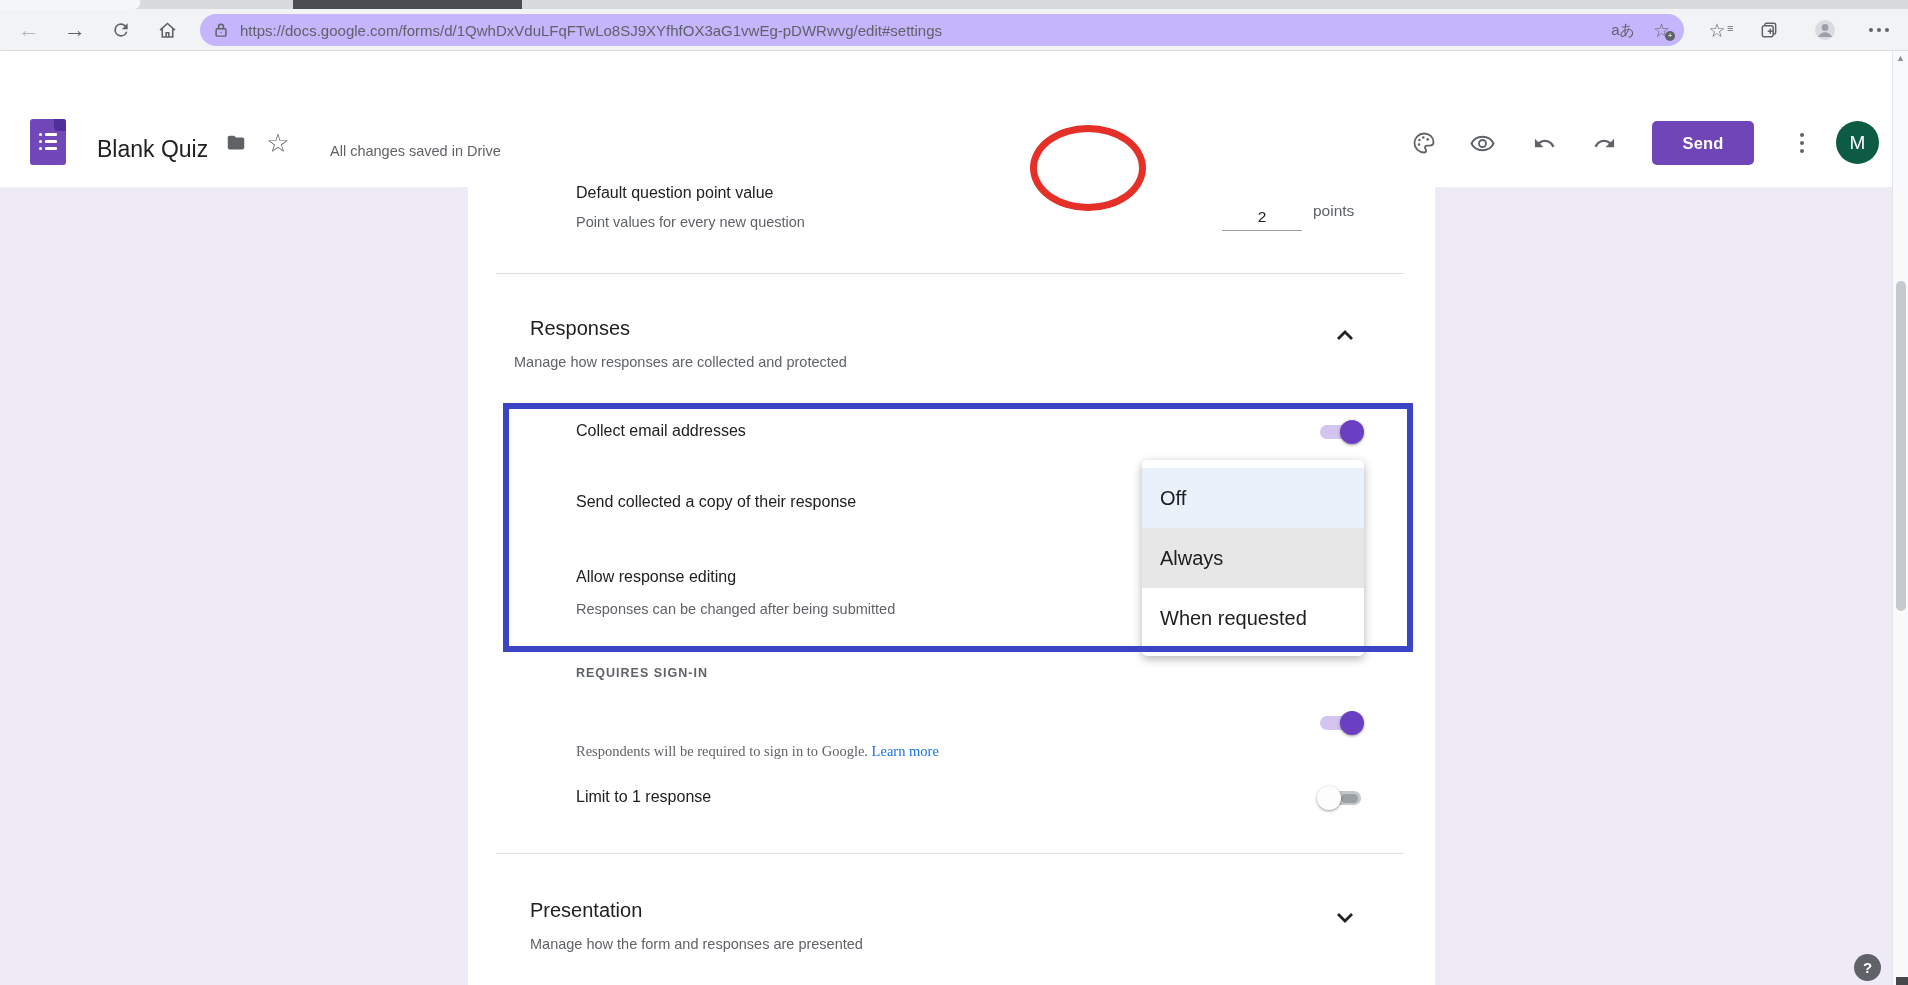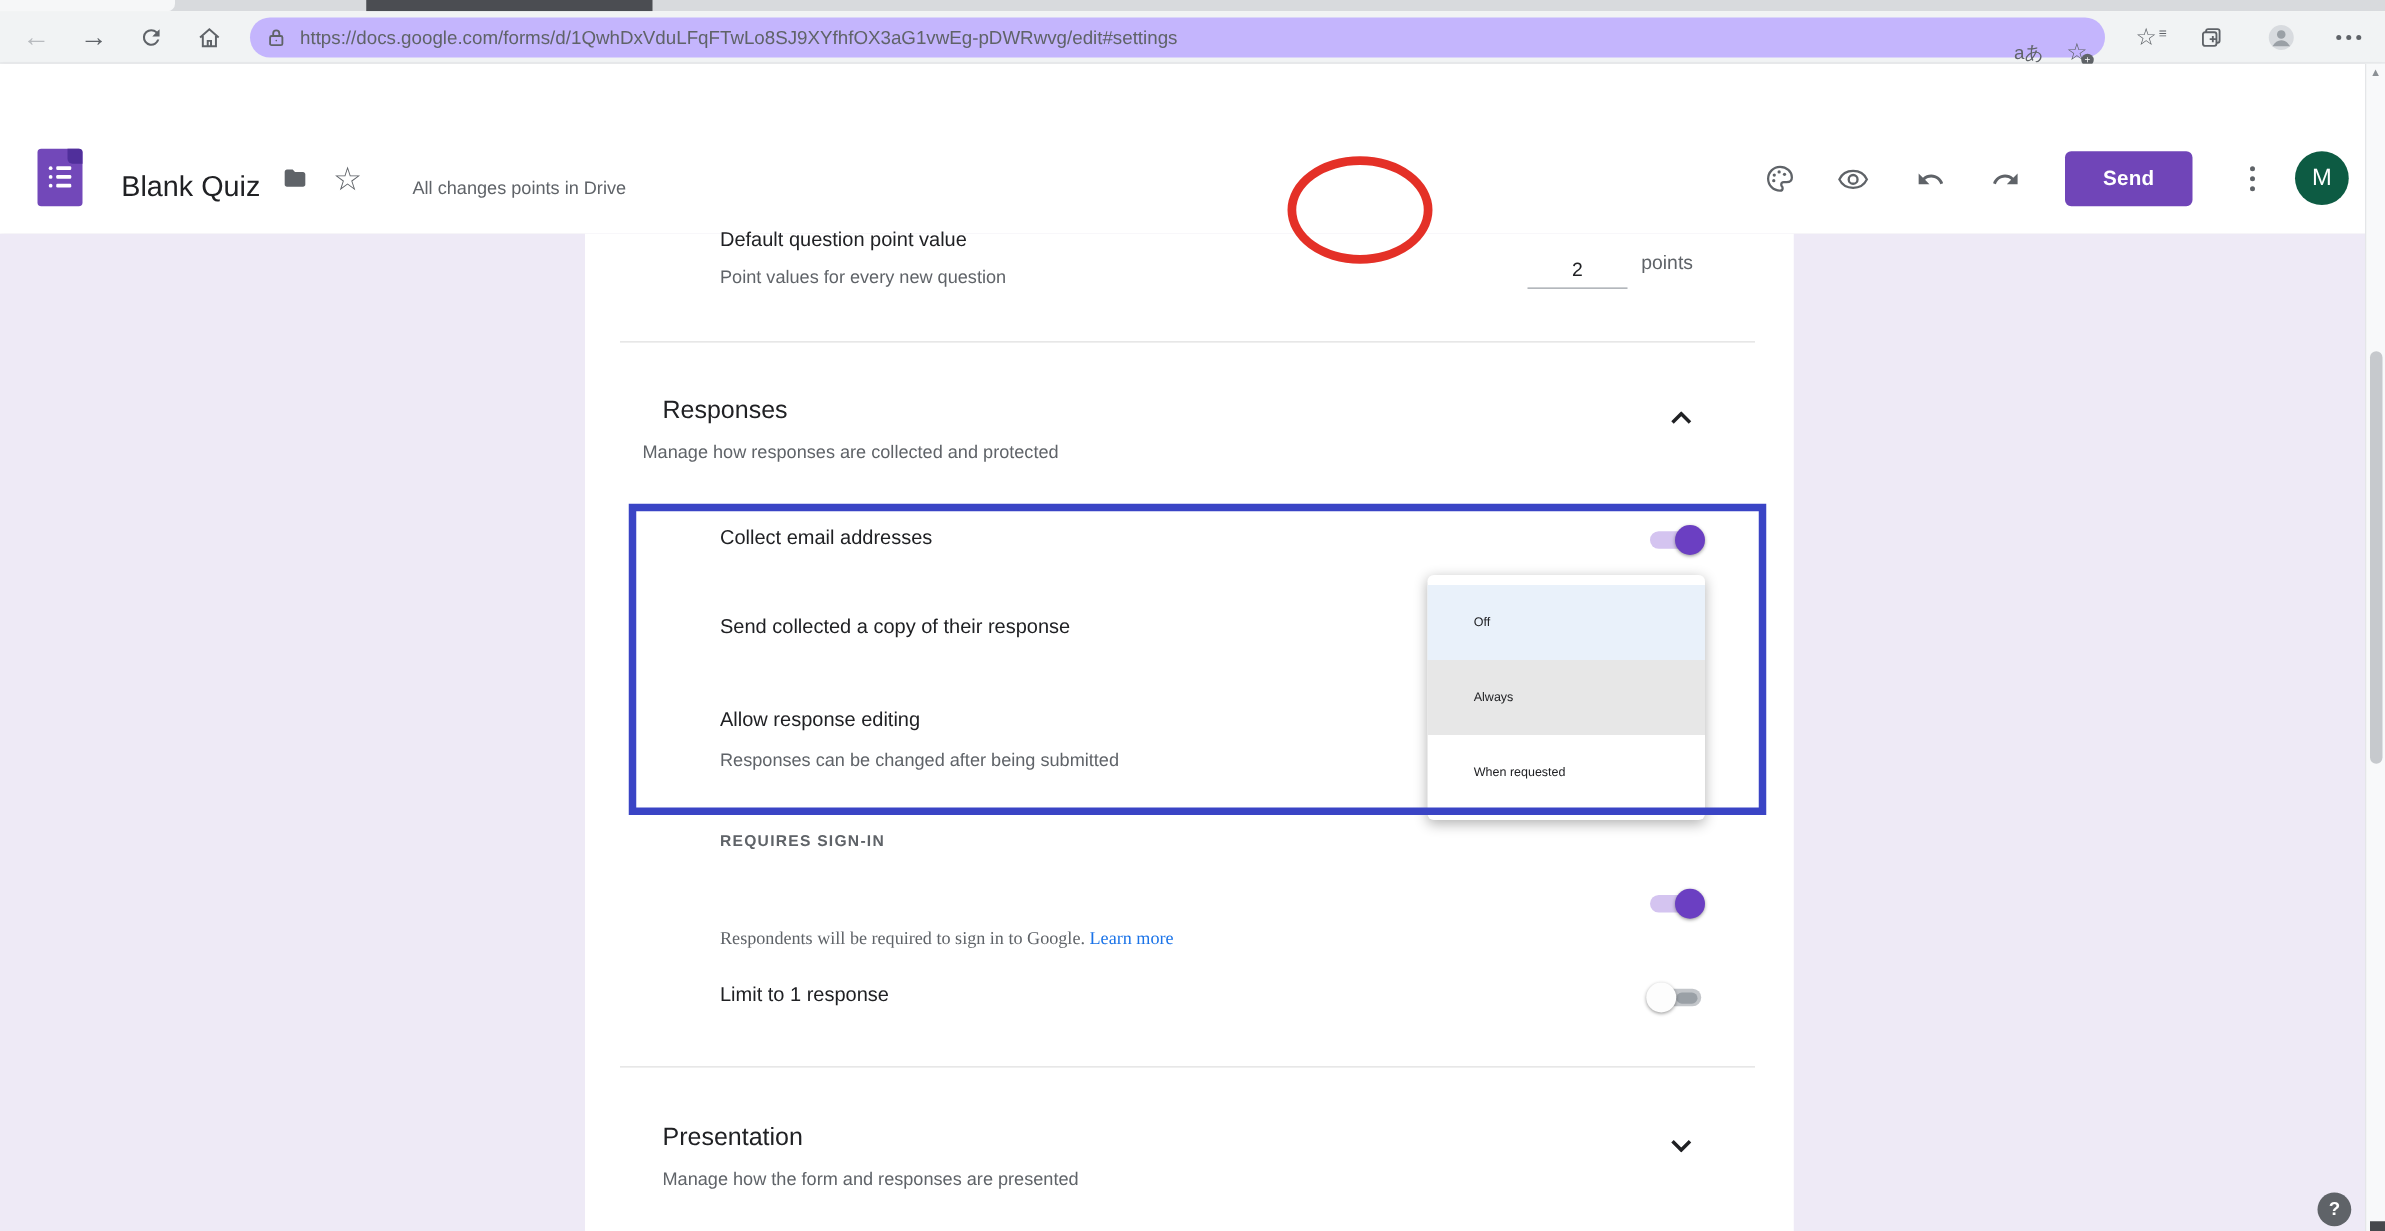--- a/index.html
+++ b/index.html
@@ -9,21 +9,21 @@
   .abs { position:absolute; }
 
   
   .tabstrip { position:absolute; left:0; top:0; width:1908px; height:9px; background:#d8dadd; }
   .tabstrip .activetab { position:absolute; left:0; top:0; width:140px; height:9px; background:#f6f7f8; border-radius:0 0 6px 0; }
   .tabstrip .darktab { position:absolute; left:293px; top:0; width:229px; height:9px; background:#4b4d52; }
   .toolbar { position:absolute; left:0; top:9px; width:1908px; height:42px; background:#f1f3f4; border-bottom:1px solid #e1e3e6; }
   .navbtn { position:absolute; top:4px; width:34px; height:34px; border-radius:50%; display:flex; align-items:center; justify-content:center; font-size:22px; color:#5f6368; }
   .urlpill { position:absolute; left:200px; top:5px; width:1484px; height:32px; background:#c4b5fd; border-radius:16px; display:flex; align-items:center; padding:0 12px; }
   .urltext { color:#5f6368; font-size:15px; white-space:nowrap; overflow:hidden; }
-  .pillright { position:absolute; right:14px; top:12px; height:32px; display:flex; align-items:center; gap:18px; color:#5f6368; }
+  .pillright { position:absolute; right:14px; top:0; height:32px; display:flex; align-items:center; gap:18px; color:#5f6368; }
 
   
   .appheader { position:absolute; left:0; top:51px; width:1908px; height:136px; background:#fff; box-shadow:0 1px 3px rgba(0,0,0,.12); }
   .formsicon { position:absolute; left:30px; top:68px; width:36px; height:46px; background:#7248b9; border-radius:3px; }
   .formsicon .fold { position:absolute; right:0; top:0; width:12px; height:12px; background:#502f9b; border-radius:0 3px 0 4px; }
   .formsicon .line { position:absolute; left:9px; width:15px; height:3px; background:#fff; border-radius:1px; }
   .formsicon .dot { position:absolute; left:9px; width:3px; height:3px; background:#fff; border-radius:50%; }
   .apptitle { position:absolute; left:97px; top:85px; font-size:23px; color:#202124; }
   .savedtext { position:absolute; left:330px; top:92px; font-size:14.5px; color:#5f6368; }
   .hicon { position:absolute; top:72px; width:40px; height:40px; display:flex; align-items:center; justify-content:center; }
@@ -55,21 +55,21 @@
   .toggle .track { position:absolute; left:3px; right:3px; top:5px; height:14px; border-radius:8px; }
   .toggle .knob { position:absolute; top:0; width:24px; height:24px; border-radius:50%; box-shadow:0 1px 3px rgba(0,0,0,.4); }
   .toggle.on .track { background:#d4c4f0; }
   .toggle.on .knob { right:0; background:#6b3fc2; }
   .toggle.off .track { background:#c3c6ca; }
   .toggle.off .trackin { position:absolute; right:6px; top:8px; width:17px; height:9px; border-radius:5px; background:#9aa0a6; }
   .toggle.off .knob { left:0; background:#fdfdfd; }
 
   
   .dropdown { position:absolute; left:674px; top:273px; width:222px; height:196px; background:#fff; border-radius:5px; box-shadow:0 3px 10px rgba(0,0,0,.3); padding:8px 0; z-index:20; }
-  .dd-item { height:60px; display:flex; align-items:center; padding-left:37px; font-size:10px; color:#202124; }
+  .dd-item { height:60px; display:flex; align-items:center; padding-left:18px; font-size:20px; color:#202124; }
   .dd-item.hover { background:#e9f1fa; }
   .dd-item.selected { background:#e7e7e7; }
 
   
   .anno-box { position:absolute; left:503px; top:403px; width:910px; height:249px; border:6px solid #3a44c5; z-index:50; pointer-events:none; }
   .anno-ellipse { position:absolute; left:1030px; top:125px; width:116px; height:86px; border:7px solid #e43027; border-radius:50%; z-index:60; pointer-events:none; }
 
   
   .helpfab { position:absolute; left:1854px; top:954px; width:27px; height:27px; border-radius:50%; background:#5f6368; color:#fff; font-size:15px; font-weight:bold; display:flex; align-items:center; justify-content:center; z-index:40; }
   .scrollbar { position:absolute; left:1892px; top:51px; width:16px; height:934px; background:#f8f9fa; border-left:1px solid #e4e6e8; z-index:30; }
@@ -155,21 +155,21 @@
     </div>
     <div class="apptitle">Blank Quiz</div>
     <div class="hicon" style="left:216px;">
       <svg width="22" height="22" viewBox="0 0 24 24">
           <path d="M3 6c0-1.1.9-2 2-2h5l2 2h7c1.1 0 2 .9 2 2v9c0 1.1-.9 2-2 2H5c-1.1 0-2-.9-2-2V6z" fill="#5f6368"></path>
         </svg>
     </div>
     <div class="hicon" style="left:258px; font-size:26px; color:#5f6368;">
         <span>☆</span>
       </div>
-    <div class="savedtext">All changes points in Drive</div>
+    <div class="savedtext">All changes saved in Drive</div>
 
     <div class="hicon" style="left:1404px;">
       <svg class="gicon" width="26" height="26" viewBox="0 0 26 26">
           <path d="M13 3.5A9.5 9.5 0 1 0 13 22.5c1.3 0 2.1-.9 2.1-2 0-.6-.2-1-.6-1.5-.3-.4-.5-.8-.5-1.3 0-1.1.9-2 2-2h2.3c3 0 4.2-1.6 4.2-3.7C22.5 7.2 18.2 3.5 13 3.5z"></path>
           <circle cx="8.4" cy="10" r="1.3" fill="#5f6368" stroke="none"></circle>
           <circle cx="12.3" cy="7.5" r="1.3" fill="#5f6368" stroke="none"></circle>
           <circle cx="16.6" cy="9.4" r="1.3" fill="#5f6368" stroke="none"></circle>
           <circle cx="8" cy="14.5" r="1.3" fill="#5f6368" stroke="none"></circle>
         </svg>
     </div>

